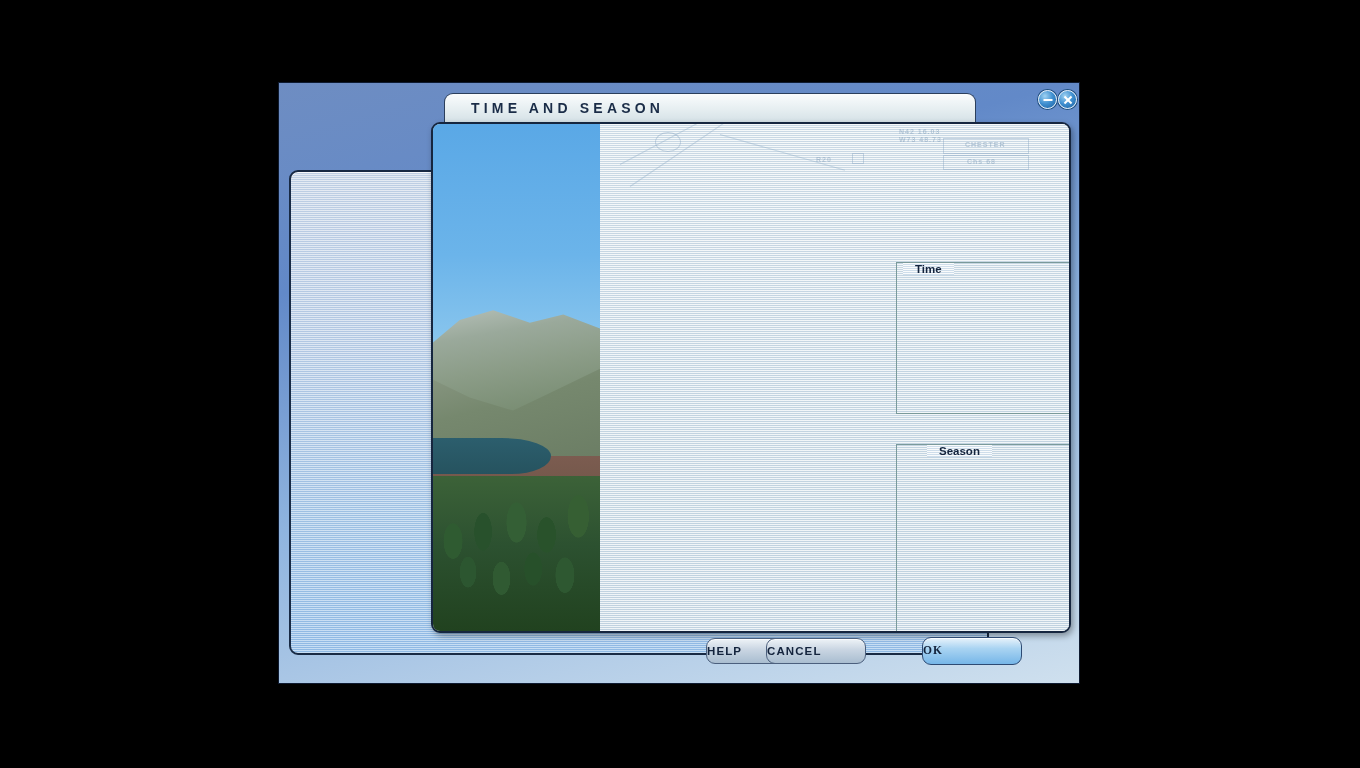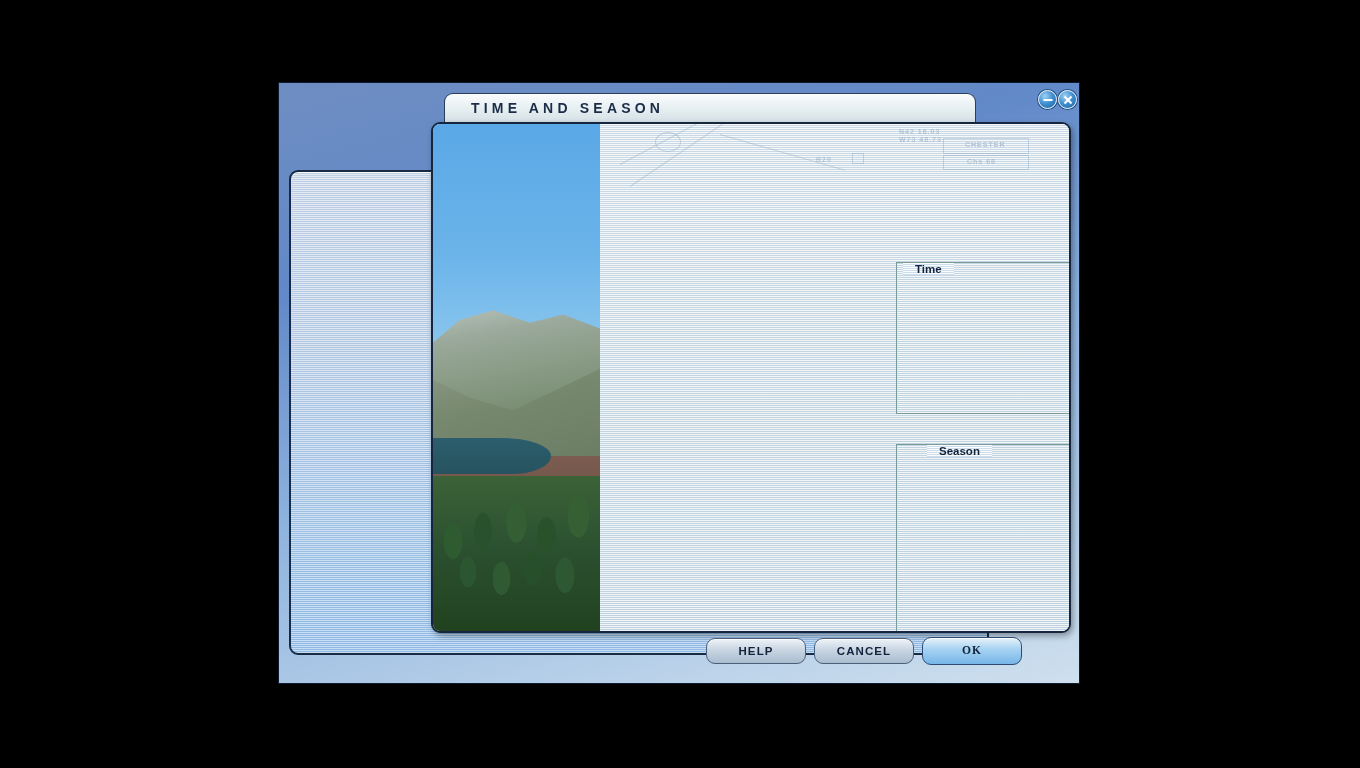--- a/index.html
+++ b/index.html
@@ -130,28 +130,28 @@
       #e3ecf1;
   }
   #group-time{left:463px;top:138px;width:418px;height:152px;}
   #group-season{left:463px;top:320px;width:418px;height:288px;}
 
   
   .btn{
     position:absolute;height:26px;
     border:1px solid #4b5f7d;
     font-size:11.5px;font-weight:bold;letter-spacing:1.1px;color:#13233c;
-    text-align:center;line-height:25px;
+    text-align:left;line-height:25px;
     border-radius:9px;
     background:linear-gradient(to bottom,#eef3f7 0%,#c9d5e2 45%,#a9bdd0 100%);
     box-shadow:inset 0 1px 0 rgba(255,255,255,.85);
     box-sizing:border-box;
   }
   #btn-help{left:706px;top:638px;width:100px;}
-  #btn-cancel{left:814px;top:638px;width:100px;}
+  #btn-cancel{left:766px;top:638px;width:100px;}
   #btn-ok{
     left:922px;top:637px;width:100px;height:28px;
     border:1px solid #2d4a73;
     background:linear-gradient(to bottom,#e8f3fb 0%,#aad4f2 40%,#76b6e8 100%);
     font-family:Liberation Serif, serif;
   }
 </style>
 </head>
 <body>
 

